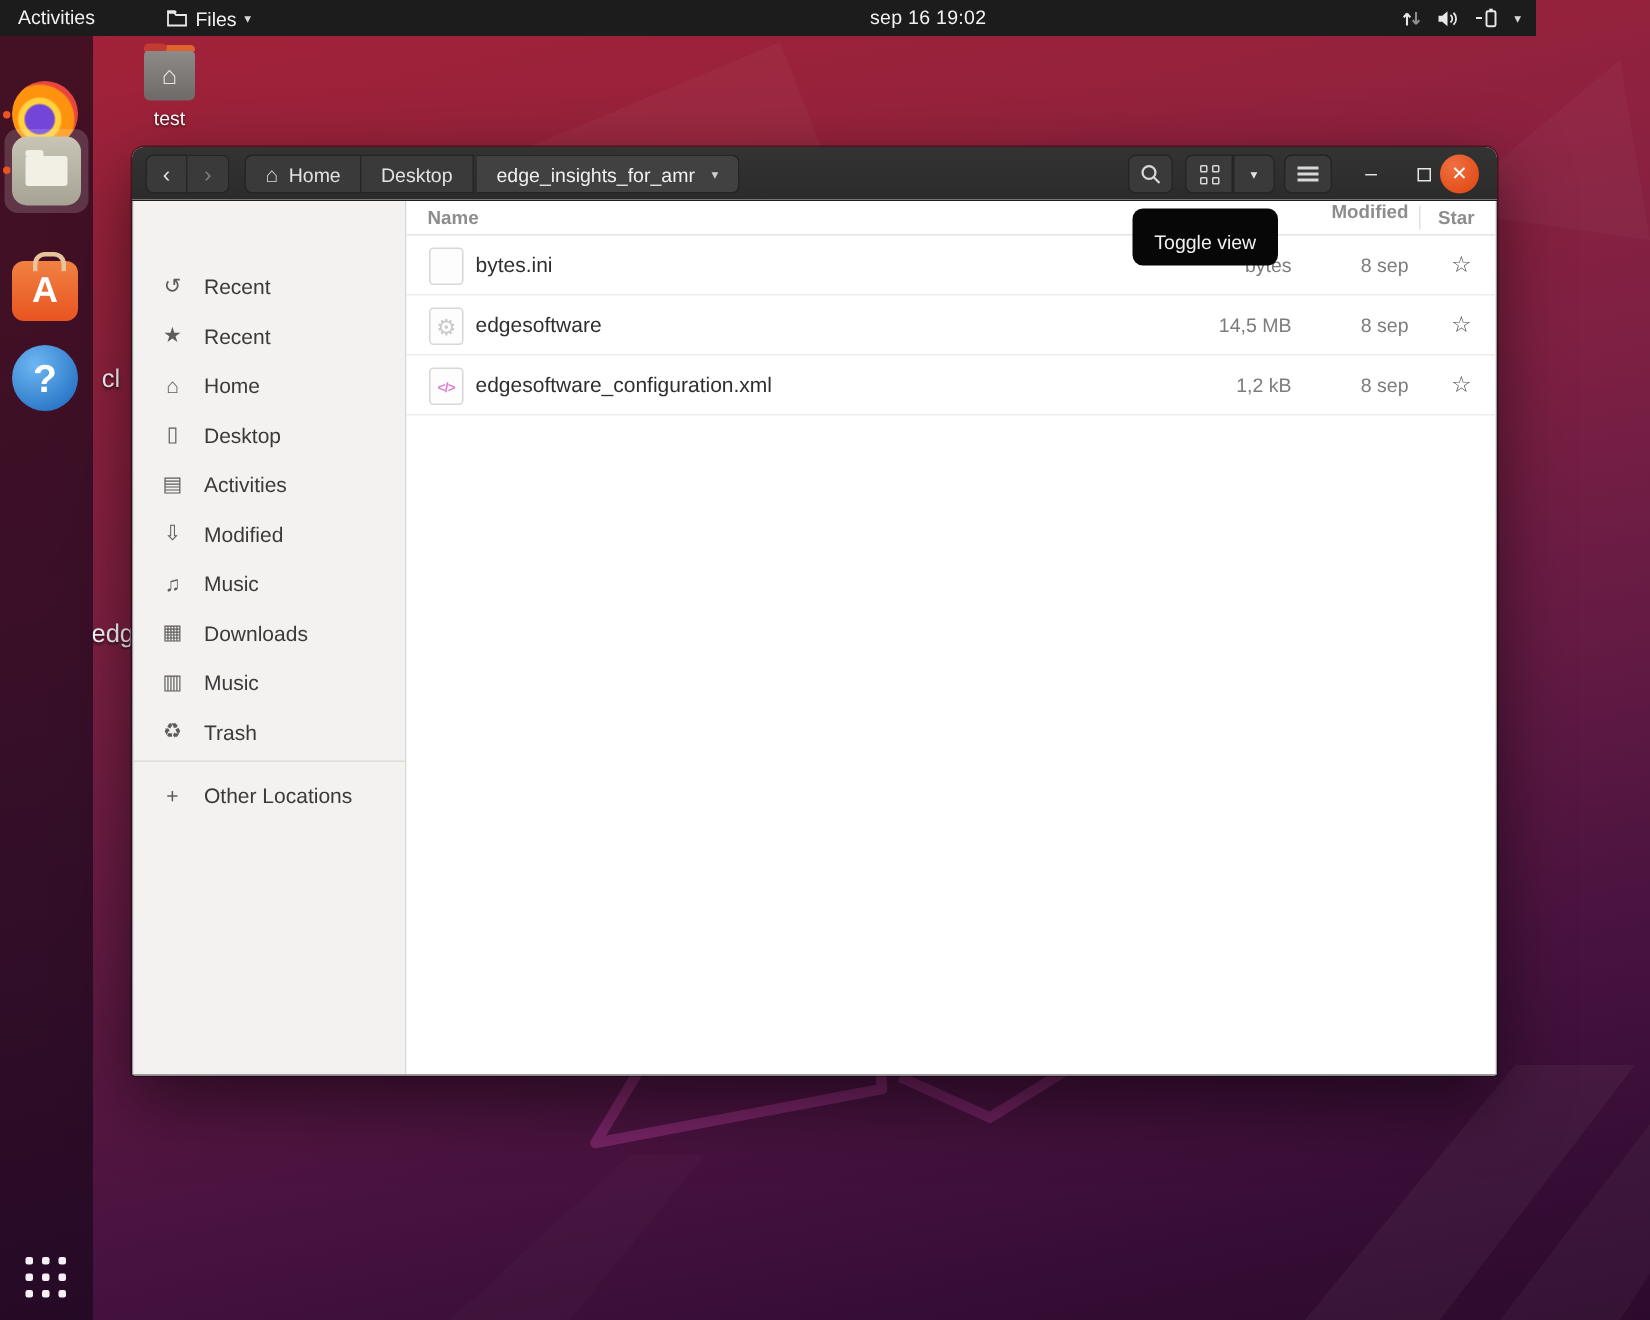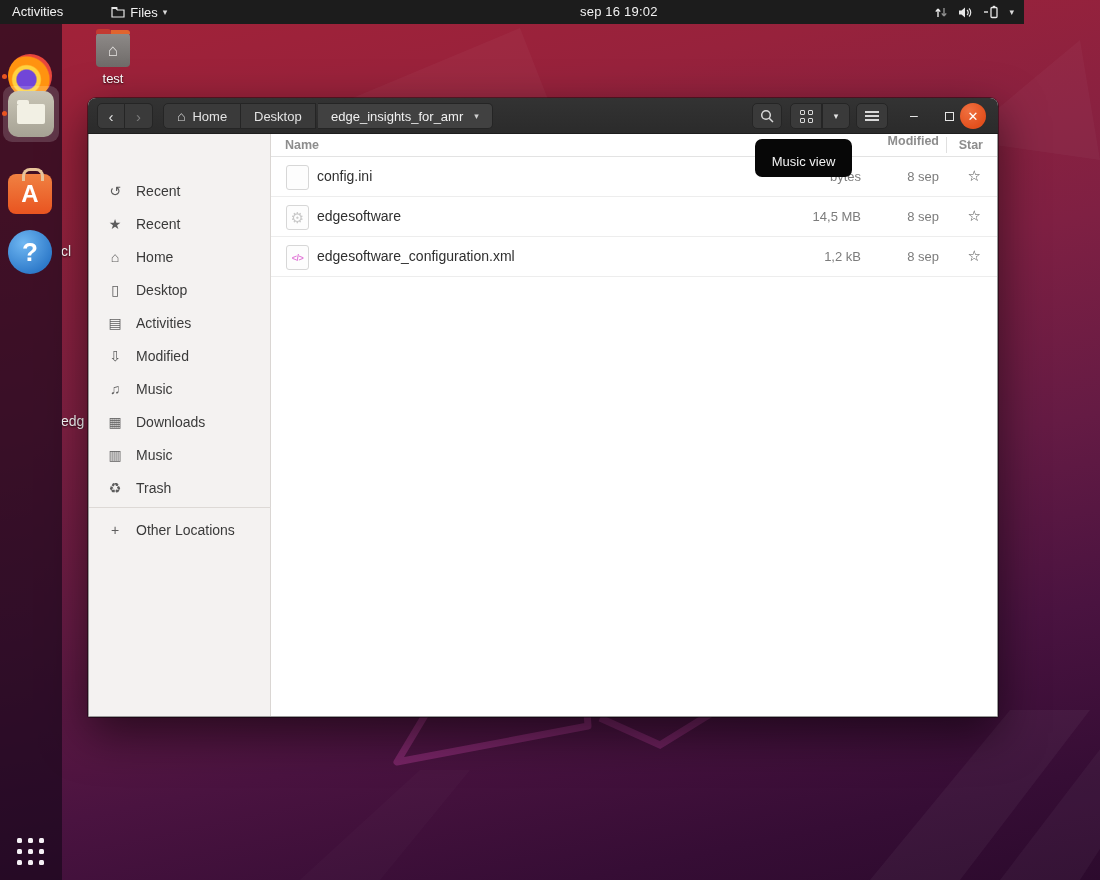--- a/index.html
+++ b/index.html
@@ -50,22 +50,22 @@
   
   .desktop-icon { position:absolute; left:90px; top:33px; width:46px; text-align:center; cursor:pointer; }
   .folder-glyph { width:34px; height:34px; margin:0 auto; border-radius:4px; position:relative;
     background:linear-gradient(180deg,#8e8a88,#6f6b69); display:flex; align-items:center; justify-content:center; }
   .folder-glyph::before { content:""; position:absolute; left:0; top:-4px; width:15px; height:5px;
     background:#c23a32; border-radius:3px 3px 0 0; }
   .folder-glyph::after { content:""; position:absolute; left:15px; top:-3px; right:0; height:4px;
     background:#e0642f; border-radius:0 3px 0 0; }
   .folder-home { color:#e8e6e4; font-size:17px; line-height:1; position:relative; z-index:2; }
   .desktop-icon .lbl { margin-top:4px; color:#fff; font-size:13px; text-shadow:0 1px 2px rgba(0,0,0,.7); }
-  .clipped-label { position:absolute; color:#fff; font-size:14px; text-shadow:0 1px 2px rgba(0,0,0,.7);
-    width:26px; overflow:hidden; white-space:nowrap; text-align:left; }
+  .clipped-label { position:absolute; color:#fff; font-size:17px; text-shadow:0 1px 2px rgba(0,0,0,.7);
+    width:26px; overflow:hidden; white-space:nowrap; text-align:center; }
 
   
   .window { position:absolute; left:88px; top:98px; width:910px; height:619px;
     border-radius:8px 8px 2px 2px; box-shadow:0 16px 46px rgba(0,0,0,.55), 0 0 0 1px rgba(0,0,0,.4);
     z-index:30; background:#fff; }
   .headerbar { position:absolute; left:0; top:0; width:910px; height:36px;
     background:linear-gradient(180deg,#333333,#2b2b2b); border-radius:8px 8px 0 0;
     border-bottom:1px solid #1e1e1e; }
   .hb-btn { position:absolute; top:5px; height:26px; background:#3a3a3a; border:1px solid #252525;
     color:#e3e3e3; display:flex; align-items:center; justify-content:center; cursor:pointer; font-size:13px; }
@@ -309,21 +309,21 @@
       <div class="main">
         <div class="colhead">
           <span class="col-name">Name</span>
           <span class="col-mod">Modified</span>
           <span class="col-sep"></span>
           <span class="col-star">Star</span>
         </div>
 
         <div class="frow" style="top:23px">
           <div class="fico fico-text"></div>
-          <span class="fname">config.ini</span>
+          <span class="fname">bytes.ini</span>
           <span class="fsize">bytes</span>
           <span class="fdate">8 sep</span>
           <span class="fstar">☆</span>
         </div>
         <div class="frow" style="top:63px">
           <div class="fico">
             <span class="gear">⚙</span>
           </div>
           <span class="fname">edgesoftware</span>
           <span class="fsize">14,5 MB</span>
@@ -335,16 +335,16 @@
             <span class="xml">&lt;/&gt;</span>
           </div>
           <span class="fname">edgesoftware_configuration.xml</span>
           <span class="fsize">1,2 kB</span>
           <span class="fdate">8 sep</span>
           <span class="fstar">☆</span>
         </div>
       </div>
     </div>
 
-    <div class="tooltip">Music view</div>
+    <div class="tooltip">Toggle view</div>
   </div>
 
 </div>
 
 </body></html>

